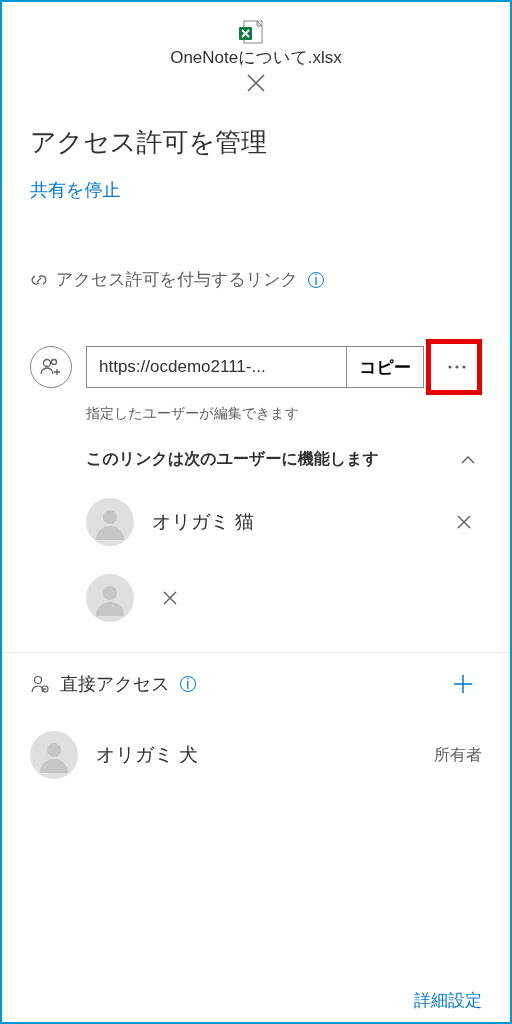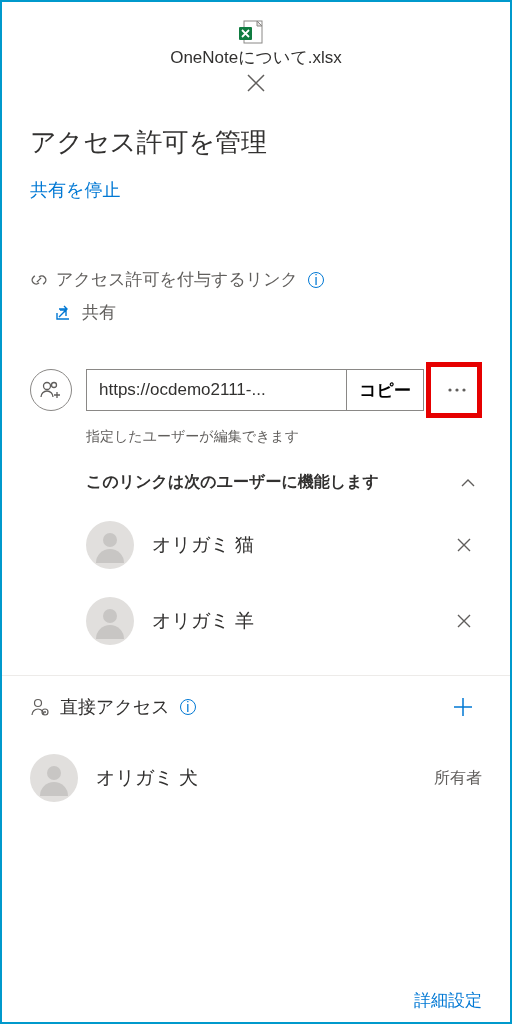--- a/index.html
+++ b/index.html
@@ -274,29 +274,20 @@
 
 <div class="links-header">
   <div class="links-header-row1">
     <span class="link-chain-icon">
       <svg width="18" height="18" viewBox="0 0 18 18">
         <path d="M7 11 A4 4 0 0 1 7 3 L9 3 M11 7 A4 4 0 0 1 11 15 L9 15 M6 9 L12 9" stroke="#605e5c" stroke-width="1.4" fill="none" transform="rotate(-45 9 9)"></path>
       </svg>
     </span>
     <span>アクセス許可を付与するリンク</span>
     <span class="info-icon">i</span>
-  </div>
-  <div class="links-header-row2">
-    <span class="share-arrow-icon">
-      <svg width="18" height="18" viewBox="0 0 18 18">
-        <path d="M3 9 L3 15 L15 15 M6 6 L12 6 L12 12 M12 6 L5 13" stroke="#0078d4" stroke-width="1.4" fill="none"></path>
-        <path d="M9 3 L12 6 L9 9 M12 6 L4 6" stroke="#0078d4" stroke-width="1.4" fill="none" transform="translate(1,-1)"></path>
-      </svg>
-    </span>
-    <span>共有</span>
   </div>
 </div>
 
 <div class="link-block">
   <div class="link-row">
     <span class="people-circle">
       <svg width="24" height="24" viewBox="0 0 24 24">
         <circle cx="8" cy="8" r="3.5" stroke="#605e5c" stroke-width="1.3" fill="none"></circle>
         <path d="M2 19 A6 6 0 0 1 14 19" stroke="#605e5c" stroke-width="1.3" fill="none"></path>
         <circle cx="15" cy="7" r="2.5" stroke="#605e5c" stroke-width="1.3" fill="none"></circle>
@@ -342,21 +333,20 @@
       </span>
     </div>
 
     <div class="user-row">
       <span class="avatar">
         <svg width="36" height="36" viewBox="0 0 36 36">
           <circle cx="18" cy="13" r="7" fill="#c8c6c4"></circle>
           <path d="M4 36 A14 14 0 0 1 32 36 Z" fill="#c8c6c4"></path>
         </svg>
       </span>
-      <span class="user-name">オリガミ 羊</span>
       <span class="remove-x">
         <svg width="16" height="16" viewBox="0 0 16 16">
           <path d="M2 2 L14 14 M14 2 L2 14" stroke="#605e5c" stroke-width="1.4"></path>
         </svg>
       </span>
     </div>
   </div>
 </div>
 
 <div class="direct-section">

